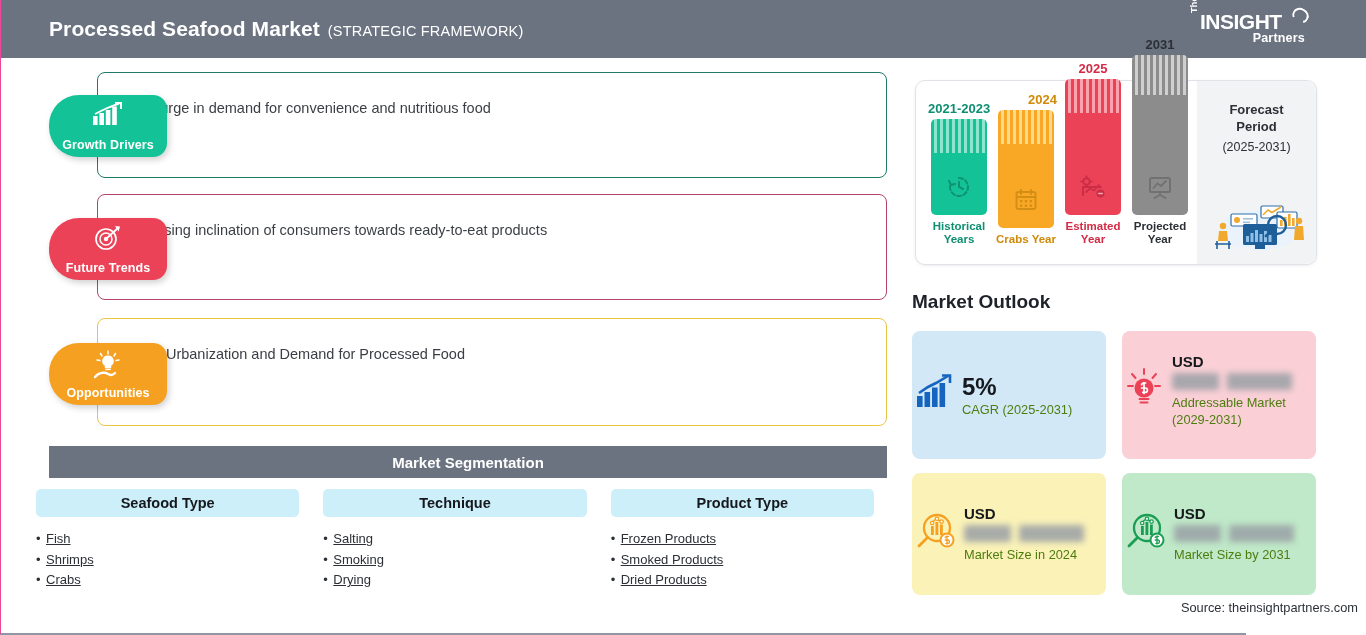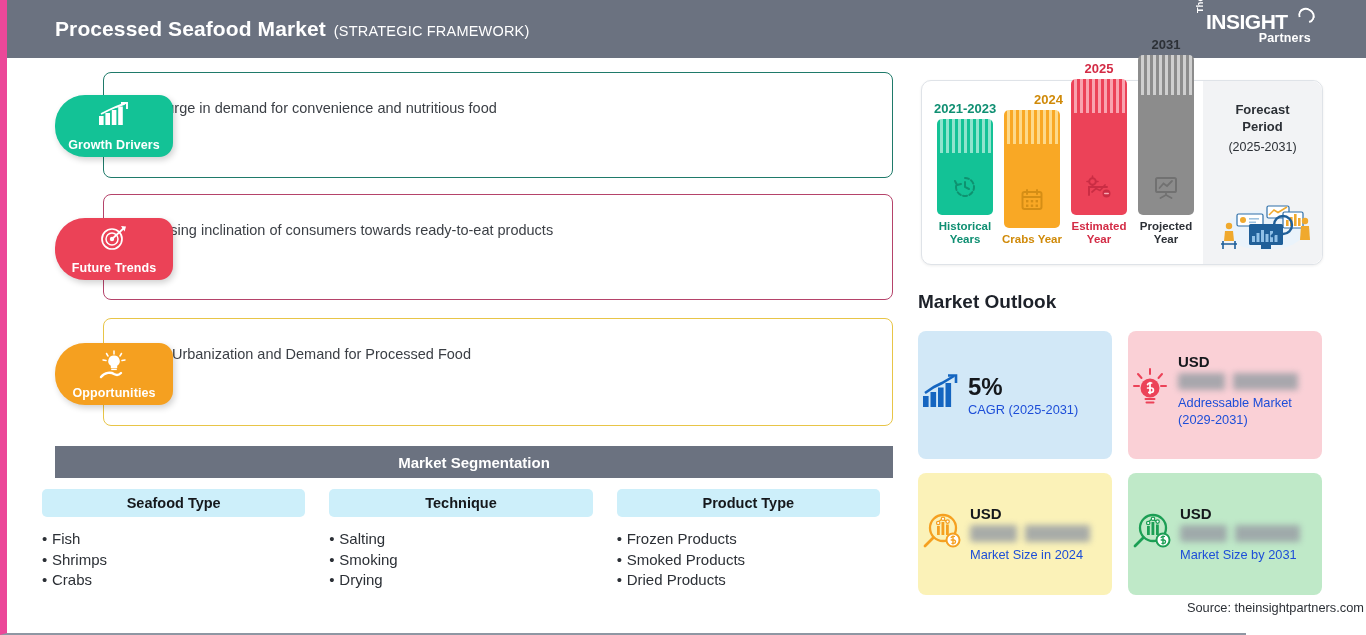--- a/index.html
+++ b/index.html
@@ -7,21 +7,21 @@
     width: 1366px; height: 635px;
     font-family: "Liberation Sans", sans-serif;
     background: #ffffff;
     overflow: hidden;
   }
   .page {
     position: relative;
     width: 1246px; height: 635px;
     background: #ffffff;
     border-bottom: 2px solid #8e97a3;
-    border-left: 7px solid #ec4899;
+    border-left: 1px solid #ec4899;
   }
 
   
   .header {
     position: absolute; left: 0; top: 0;
     width: 1366px; height: 58px;
     background: #6b7280;
     display: flex; align-items: center;
   }
   .header-title {
@@ -112,22 +112,23 @@
   }
   .seg-cols { position: absolute; left: 35px; top: 489px; width: 838px; display: flex; gap: 24px; }
   .seg-col { width: 264px; }
   .seg-pill {
     height: 28px; background: #cdeffa; border-radius: 5px;
     display: flex; align-items: center; justify-content: center;
     font-size: 14.5px; font-weight: bold; color: #15181c;
   }
   .seg-list { margin-top: 12px; }
   .seg-item {
-    font-size: 15px; color: #2c3036; line-height: 20.6px;
+    font-size: 13px; color: #2c3036; line-height: 20.6px;
     white-space: nowrap;
+    text-decoration: underline;
   }
   .seg-item::before {
     content: "\2022"; display: inline-block; width: 10px; color: #2c3036;
   }
 
   
   .right-col { position: absolute; left: 905px; top: 58px; width: 461px; }
 
   .forecast-card {
     position: absolute; left: 9px; top: 22px;
@@ -192,21 +193,21 @@
   .ocard-text { flex: 1; }
   .ocard-big { font-size: 24px; font-weight: bold; color: #15181c; line-height: 28px; }
   .ocard-usd { font-size: 15px; font-weight: bold; color: #15181c; }
   .ocard-blur {
     height: 17px; margin: 3px 0 4px 0;
     background: linear-gradient(90deg,#9aa0a6 0 38%, transparent 38% 44%, #9aa0a6 44% 96%, transparent 96%);
     filter: blur(3.2px); opacity: .85; border-radius: 3px;
     width: 125px;
     color: transparent; font-size: 0;
   }
-  .ocard-cap { font-size: 12.8px; color: #1d4ed8; line-height: 17px; }
+  .ocard-cap { font-size: 12.8px; color: #4d7c0f; line-height: 17px; }
 
   .source {
     position: absolute; right: 9px; top: 542px;
     font-size: 12.8px; color: #2c3036;
   }
 </style>
 </head>
 <body>
 
 <div class="page">

